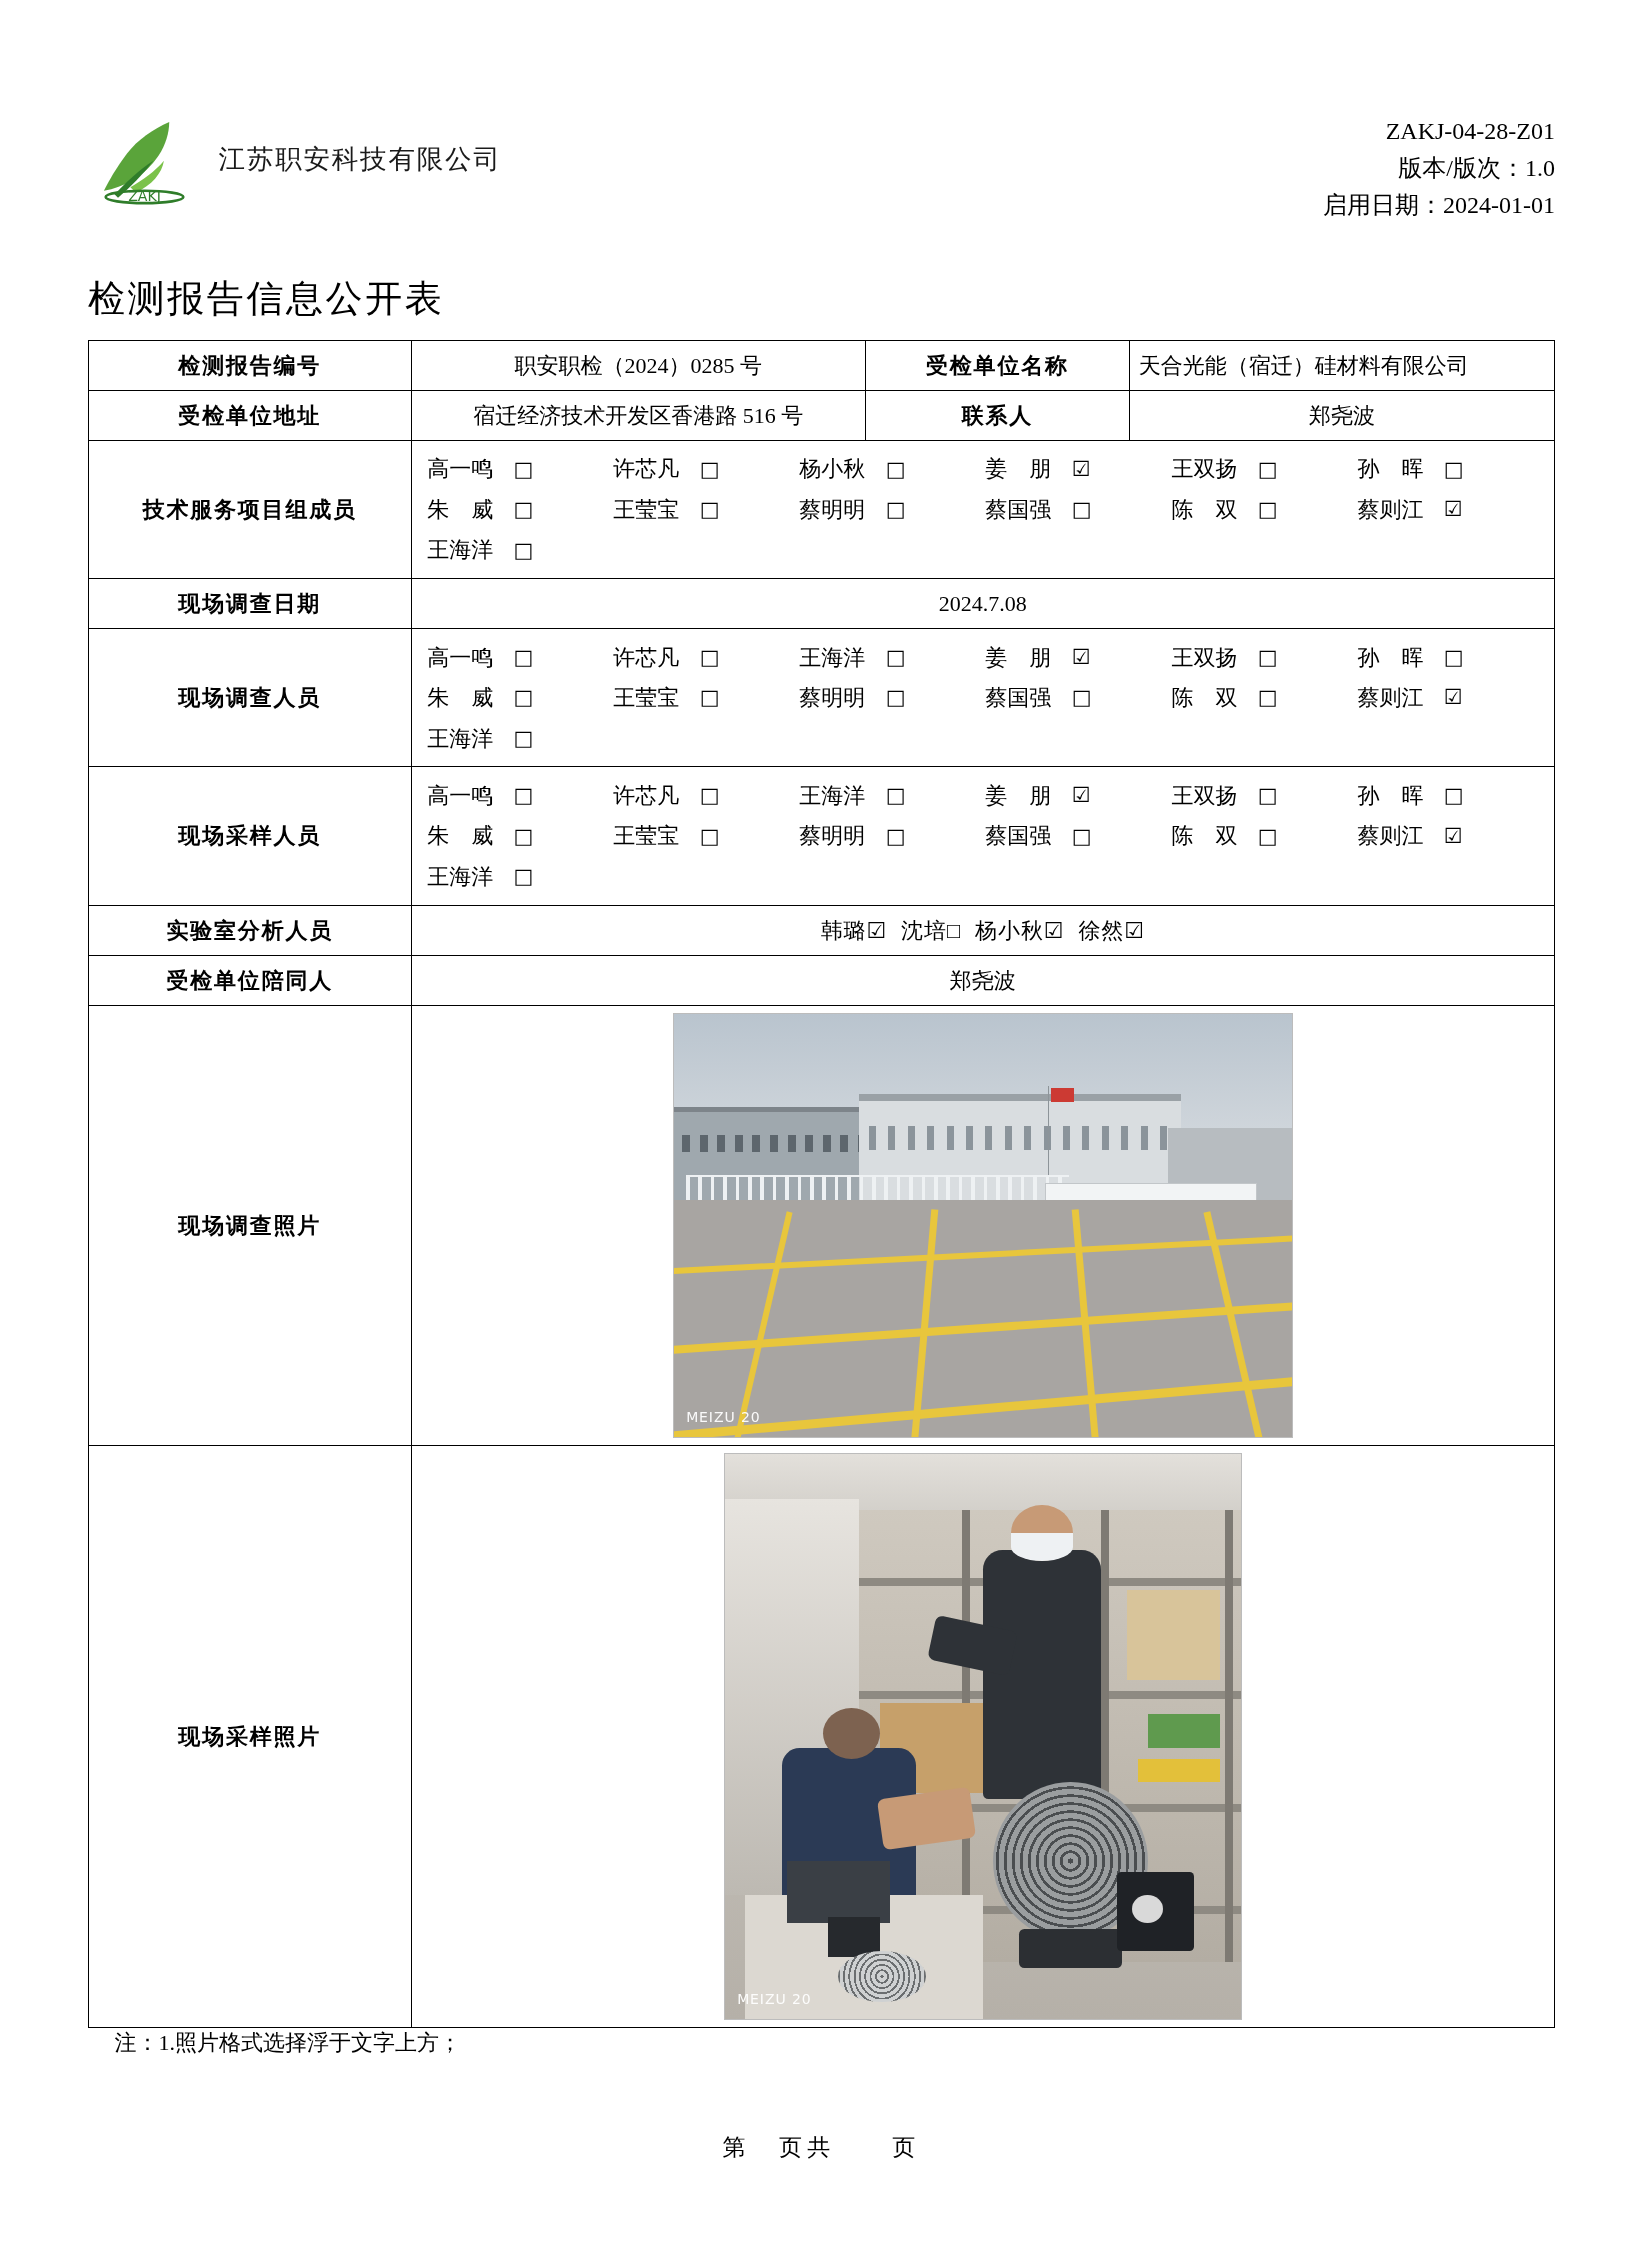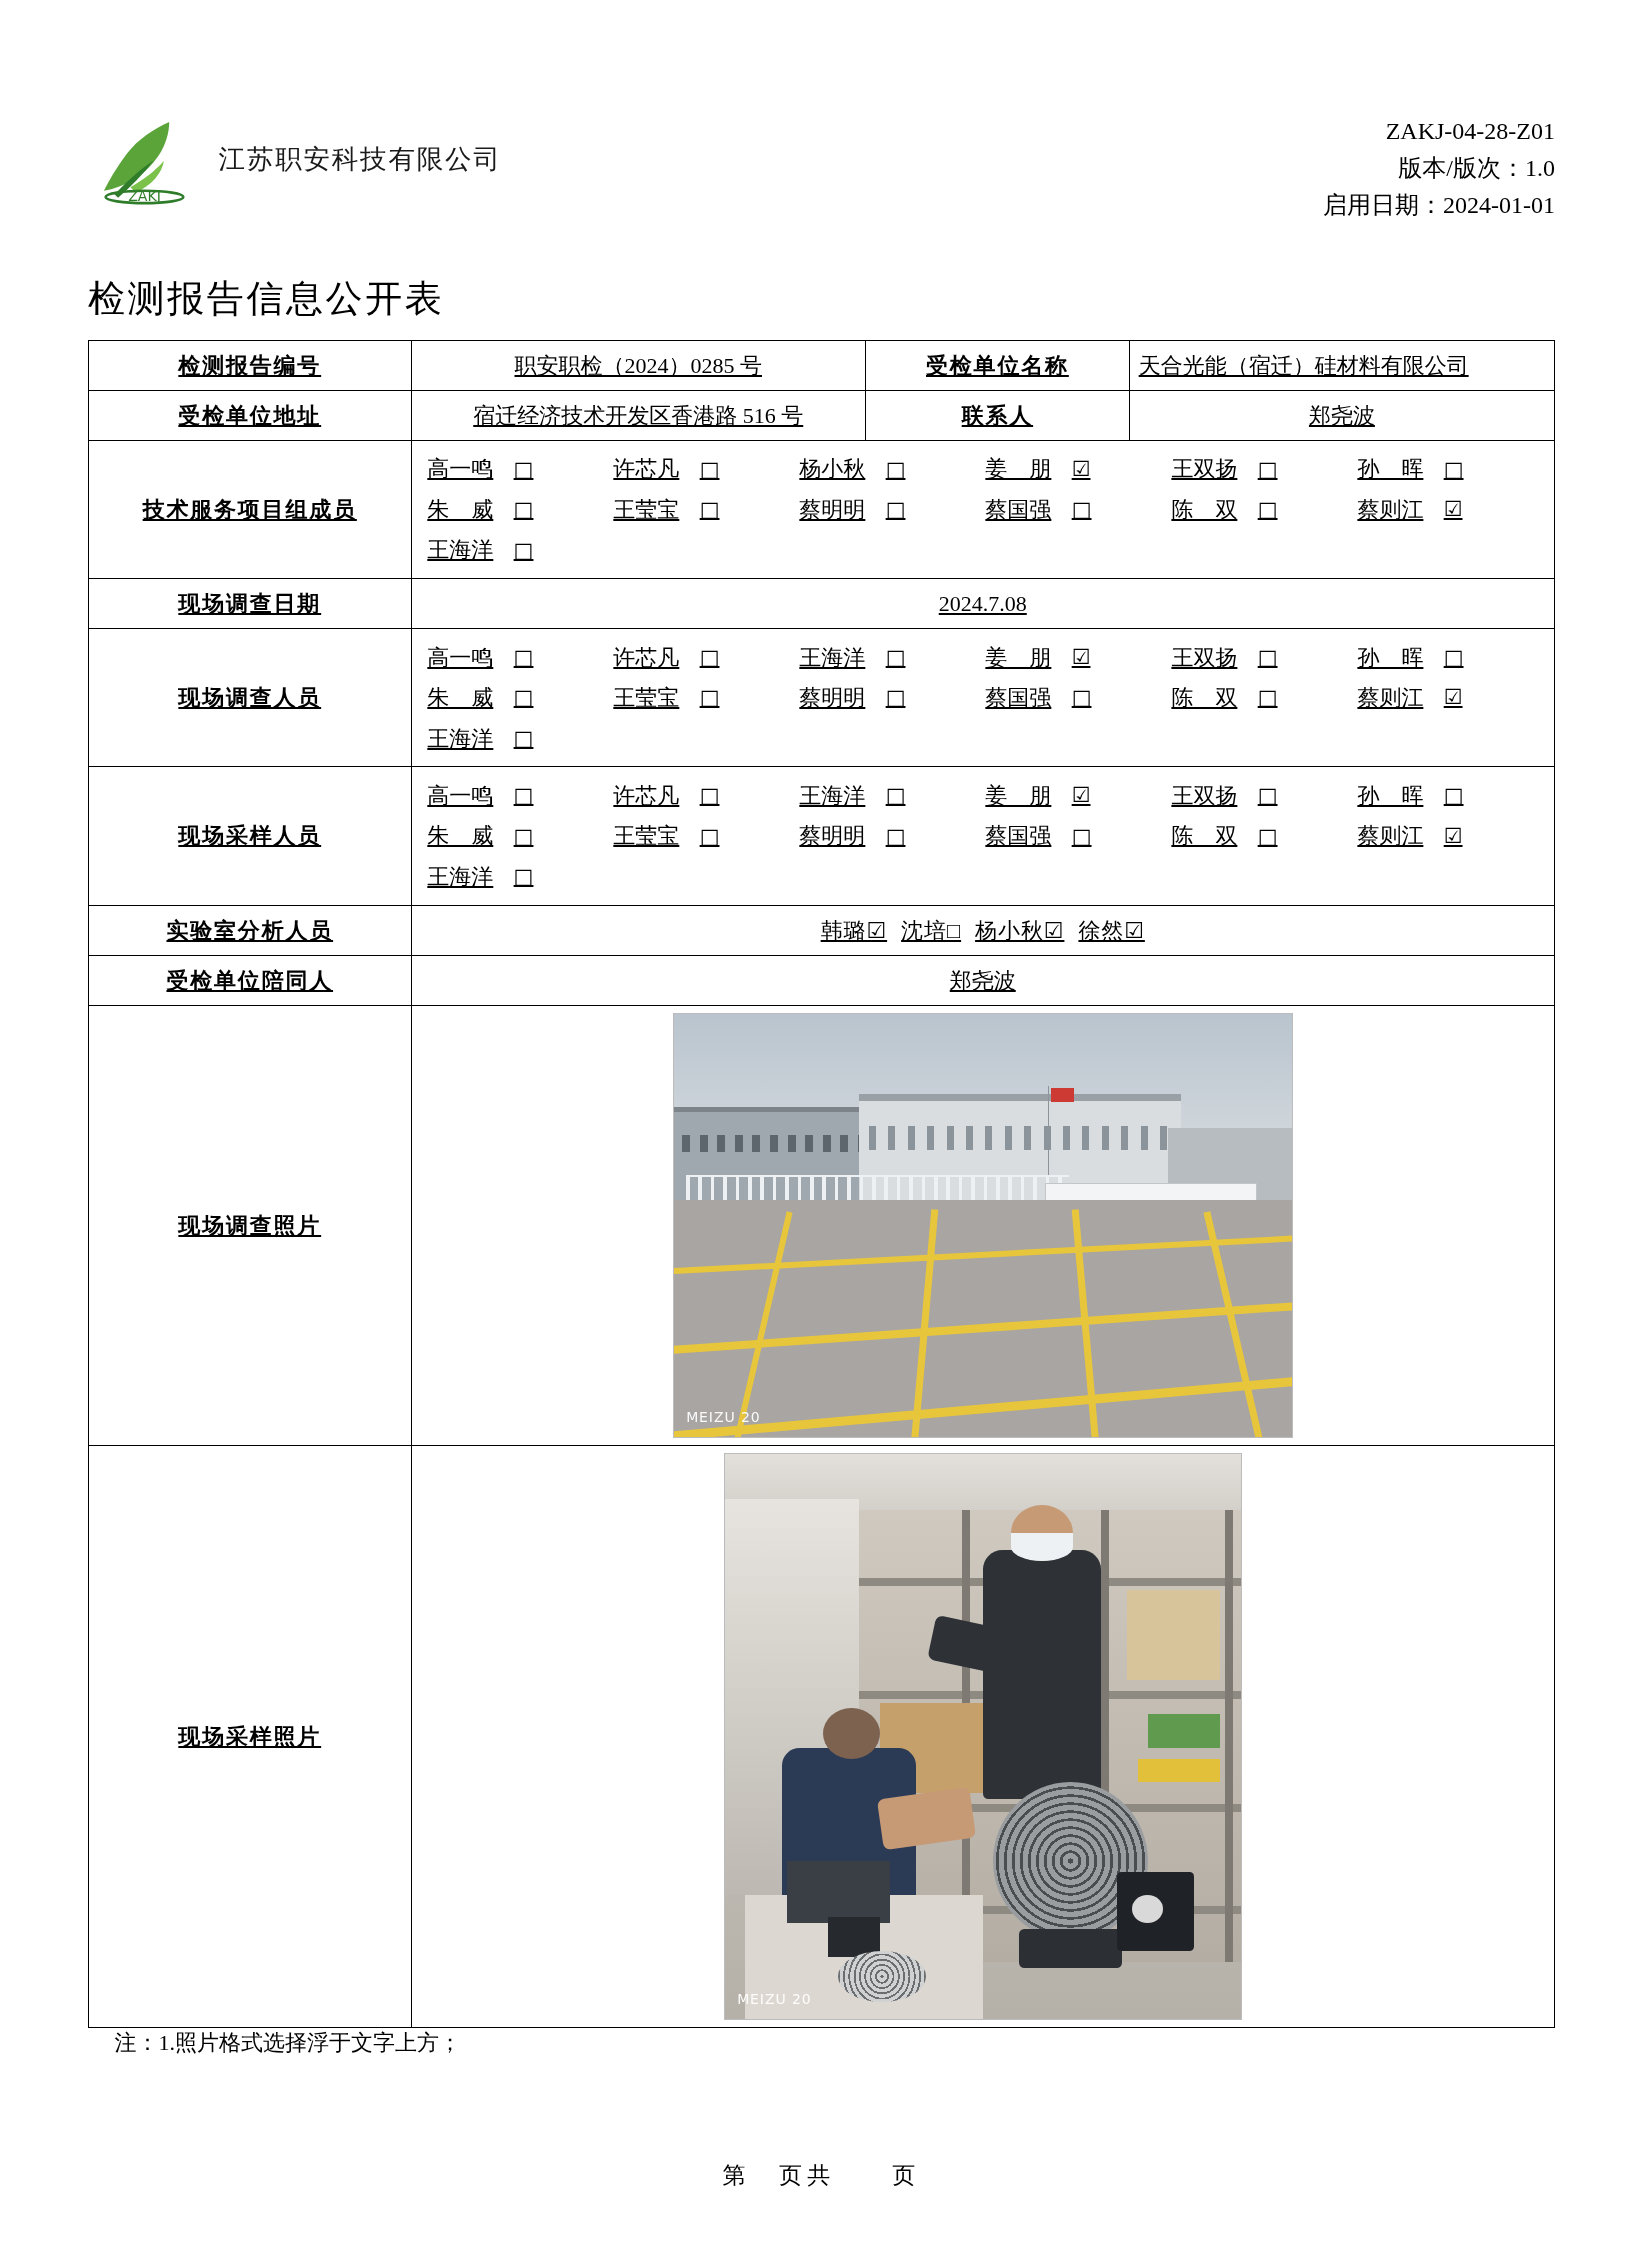--- a/index.html
+++ b/index.html
@@ -73,21 +73,20 @@
     width: 100%;
     border-collapse: collapse;
     table-layout: fixed;
     font-size: 22px;
   }
   table.main td {
     border: 1.3px solid #000;
     padding: 7px 8.8px;
     vertical-align: middle;
     line-height: 1.6;
-    text-decoration: underline;
   }
   .lbl {
     text-align: center;
     font-weight: bold;
     letter-spacing: 1.8px;
     font-family: "DejaVu Serif", serif;
   }
   .ctr {
     text-align: center;
   }
@@ -246,21 +245,21 @@
   .p2 .coil { position:absolute; left:22%; top:88%; width:17%; height:9%;
      border-radius:50%;
      background: repeating-radial-gradient(circle, #6b6e70 0 1.8px, #cfd1d2 1.8px 5.3px); }
 
   
   .note {
     font-size: 22px;
     padding-left: 26.5px;
   }
   .pagefoot {
-    margin-top: 102px;
+    margin-top: 74px;
     text-align: center;
     font-size: 23px;
     letter-spacing: 5.3px;
   }
 </style>
 </head>
 <body>
 
 <div class="page">
 

